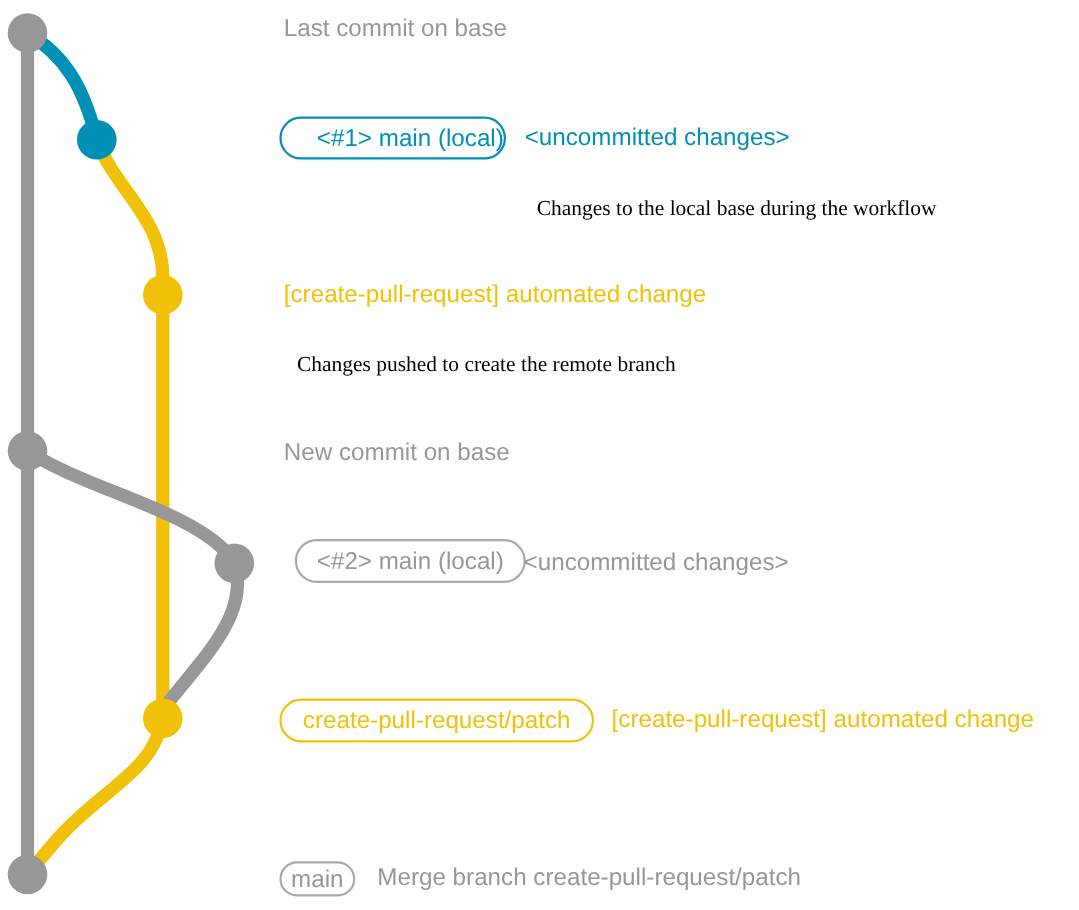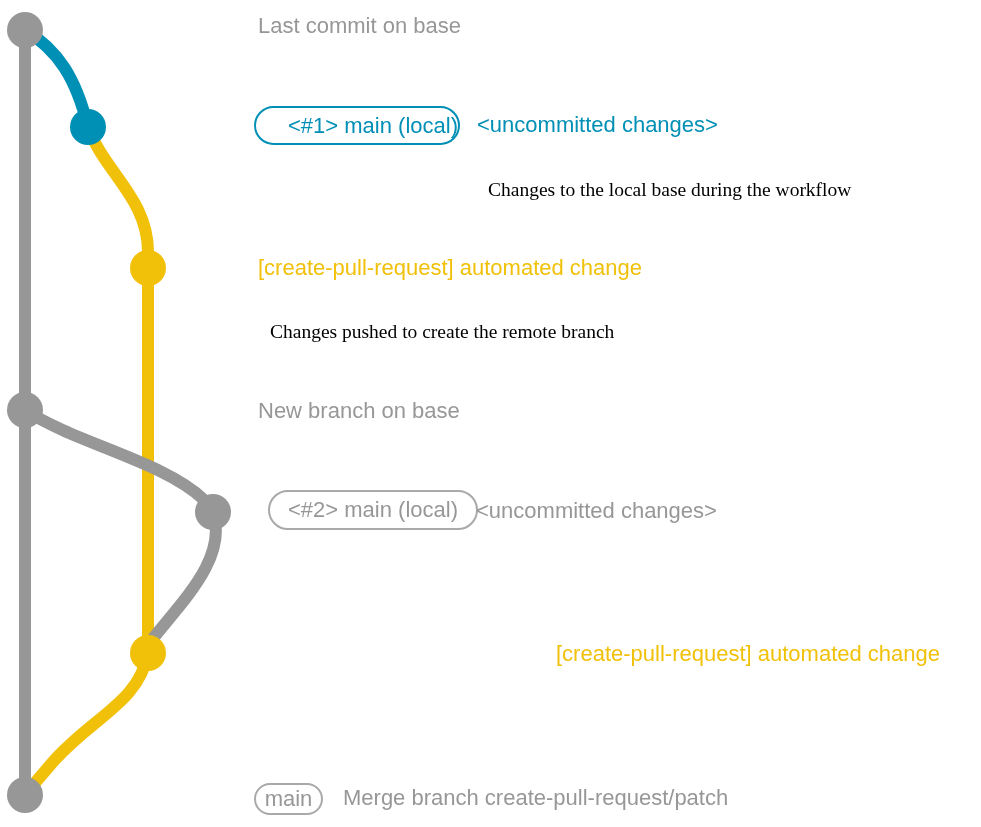--- a/index.html
+++ b/index.html
@@ -74,27 +74,30 @@
 
   <div class="badge blue" style="left:254px;top:106px;width:206px;height:39px">
     <span class="blue">&lt;#1&gt; main (local)</span>
   </div>
   <div class="lbl blue" style="left:477px;top:125px">&lt;uncommitted changes&gt;</div>
   <div class="caption" style="left:488px;top:157px">Changes to the local base during the workflow</div>
 
   <div class="lbl yellow" style="left:258px;top:268px">[create-pull-request] automated change</div>
   <div class="caption" style="left:270px;top:299px">Changes pushed to create the remote branch</div>
 
-  <div class="lbl gray" style="left:258px;top:411px">New branch on base</div>
+  <div class="lbl gray" style="left:258px;top:411px">New commit on base</div>
 
   <div class="badge gray" style="left:268px;top:490px;width:210px;height:40px">
     <span class="gray">&lt;#2&gt; main (local)</span>
   </div>
   <div class="lbl gray" style="left:476px;top:511px">&lt;uncommitted changes&gt;</div>
 
+  <div class="badge yellow" style="left:254px;top:635px;width:286px;height:40px">
+    <span class="yellow">create-pull-request/patch</span>
+  </div>
   <div class="lbl yellow" style="left:556px;top:654px">[create-pull-request] automated change</div>
 
   <div class="badge gray" style="left:254px;top:783px;width:69px;height:32px;border-radius:16px">
     <span class="gray">main</span>
   </div>
   <div class="lbl gray" style="left:343px;top:798px">Merge branch create-pull-request/patch</div>
 
 </div>
 
 </body></html>

